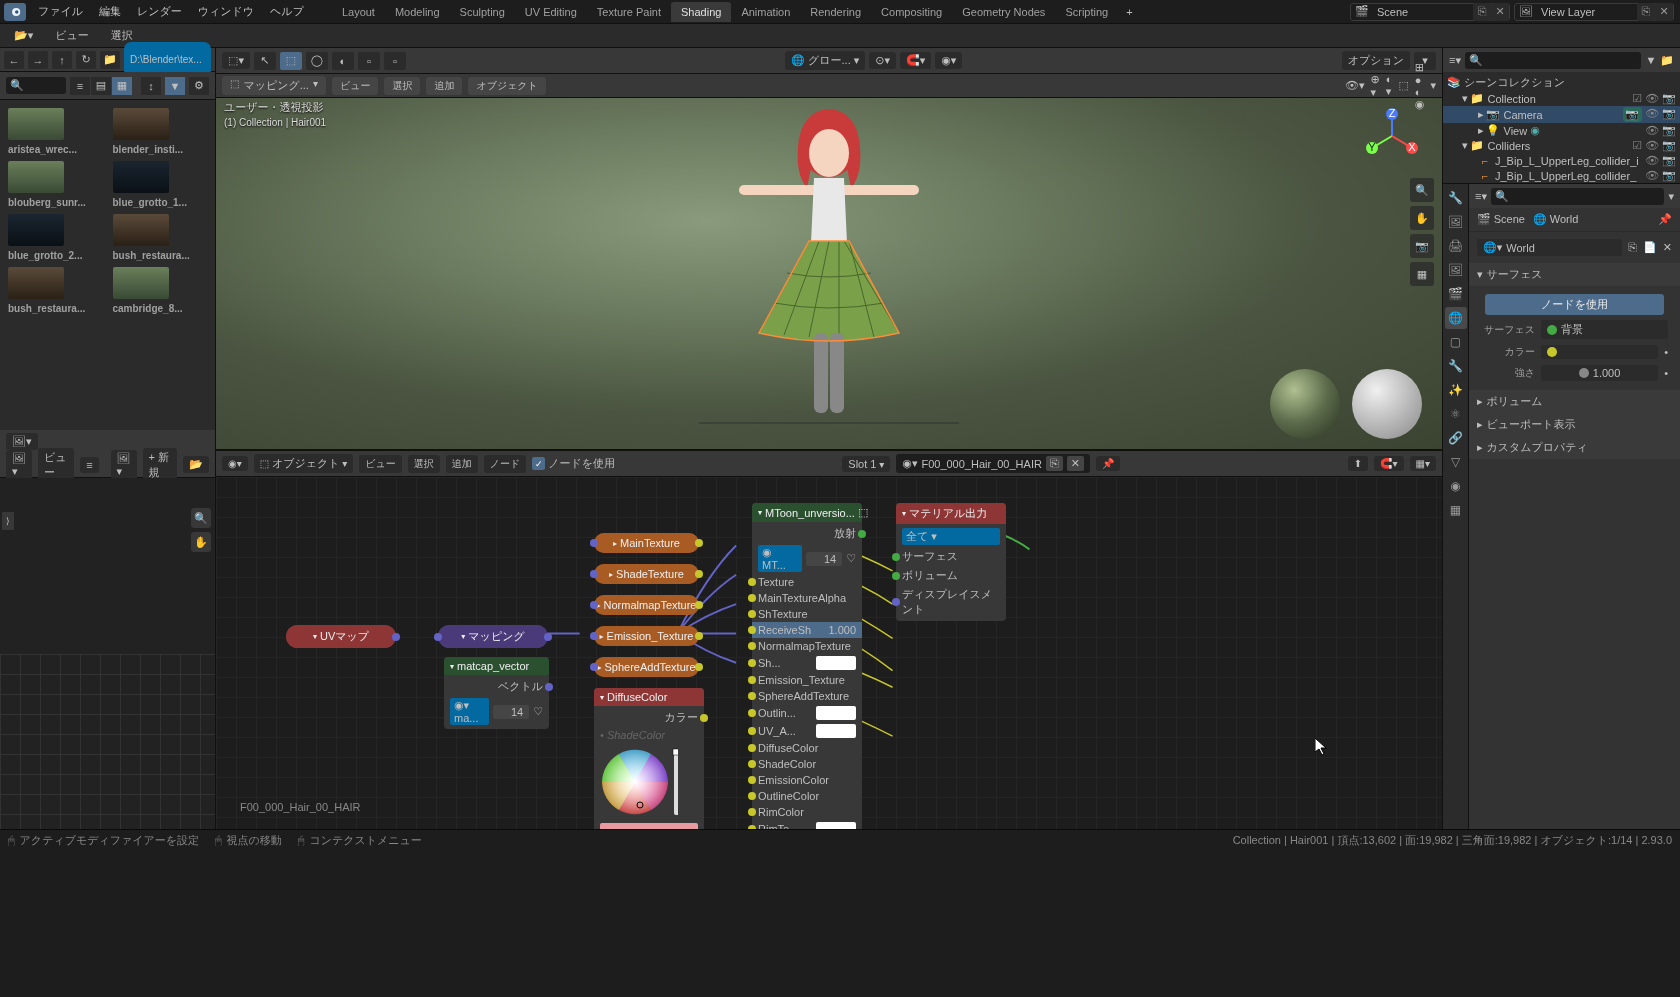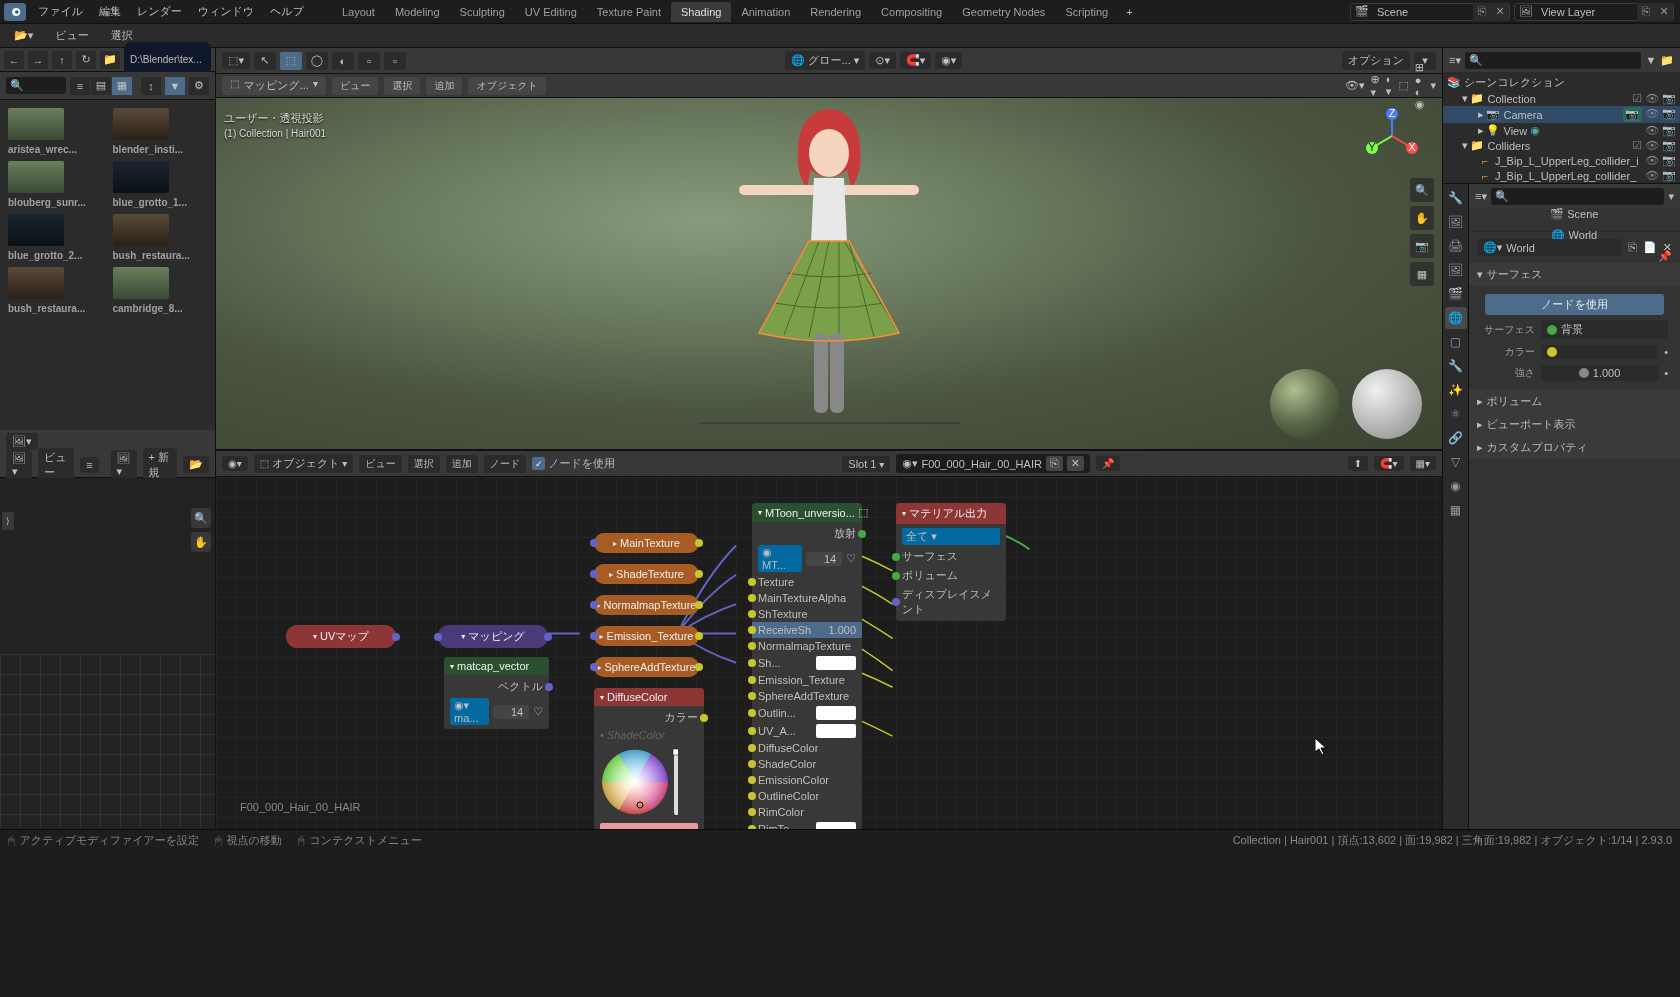--- a/index.html
+++ b/index.html
@@ -18,21 +18,21 @@
 
 .toolbar2 { height: 24px; background: #2b2b2b; display: flex; align-items: center; padding: 0 6px; gap: 6px; border-bottom: 1px solid #101010; }
 .toolbar2 .btn { padding: 2px 8px; background: #2b2b2b; border-radius: 3px; color: #bfbfbf; }
 
 .main { display: flex; height: 781px; }
 
 
 .filebrowser { width: 216px; background: #2b2b2b; display: flex; flex-direction: column; border-right: 1px solid #101010; }
 .fb-header { height: 24px; background: #383838; display: flex; align-items: center; padding: 0 4px; gap: 4px; border-bottom: 1px solid #101010; }
 .fb-header .navbtn { width: 20px; height: 18px; background: #2b2b2b; border-radius: 2px; display: flex; align-items: center; justify-content: center; }
-.fb-header .path { flex: 1; background: #0f172a; border-radius: 7px; padding: 12px 6px; font-size: 10px; overflow: hidden; white-space: nowrap; }
+.fb-header .path { flex: 1; background: #0369a1; border-radius: 7px; padding: 12px 6px; font-size: 10px; overflow: hidden; white-space: nowrap; }
 .fb-search { height: 28px; display: flex; align-items: center; padding: 0 6px; gap: 4px; background: #383838; border-bottom: 1px solid #101010; }
 .fb-search .searchbox { flex: 0 0 60px; background: #1d1d1d; border-radius: 3px; padding: 2px 4px; display: flex; align-items: center; }
 .fb-search .viewbtns { display: flex; gap: 1px; }
 .fb-search .vb { width: 20px; height: 18px; background: #2b2b2b; display: flex; align-items: center; justify-content: center; }
 .fb-search .vb.active { background: #4d6b8a; }
 .fb-thumbs { flex: 1; padding: 8px; overflow-y: auto; font-weight: bold; }
 .fb-grid { display: grid; grid-template-columns: 1fr 1fr; gap: 6px 10px; }
 .fb-item { }
 .fb-thumb { width: 56px; height: 32px; background: linear-gradient(180deg,#6a7f5a,#3a4a35); border-radius: 2px; margin-bottom: 4px; }
 .fb-thumb.night { background: linear-gradient(180deg,#1a2530,#0a1015); }
@@ -51,21 +51,21 @@
 
 .viewport3d { flex: 1; display: flex; flex-direction: column; position: relative; background: #2b2b2b; }
 .vp-header { height: 26px; background: #383838; display: flex; align-items: center; padding: 0 6px; gap: 4px; border-bottom: 1px solid #101010; position: relative; z-index: 2; }
 .vp-header .btn { padding: 2px 6px; background: #2b2b2b; border-radius: 3px; display: flex; align-items: center; gap: 3px; }
 .vp-header .iconbtn { width: 22px; height: 18px; background: #2b2b2b; border-radius: 2px; display: flex; align-items: center; justify-content: center; }
 .vp-header .iconbtn.active { background: #4d6b8a; }
 .vp-header .spacer { flex: 1; }
 .vp-subheader { height: 24px; background: #383838; display: flex; align-items: center; padding: 0 6px; gap: 6px; border-bottom: 1px solid #101010; position: relative; z-index: 2; }
 .vp-subheader .btn { padding: 2px 8px; background: #454545; border-radius: 3px; font-size: 10px; }
 .vp-canvas { flex: 1; position: relative; background: radial-gradient(ellipse at 40% 35%, #8a9a7c 0%, #6a7a5e 30%, #4a5440 60%, #3a4430 100%); overflow: hidden; }
-.vp-overlay-text { position: absolute; top: 13px; left: 8px; color: #ddd; font-size: 11px; text-shadow: 0 1px 2px #000; }
+.vp-overlay-text { position: absolute; top: 2px; left: 8px; color: #ddd; font-size: 11px; text-shadow: 0 1px 2px #000; }
 .vp-overlay-text .line2 { margin-top: 2px; font-size: 10px; }
 .vp-gizmo { position: absolute; top: 8px; right: 20px; width: 60px; height: 60px; }
 .vp-sidetools { position: absolute; right: 8px; top: 80px; display: flex; flex-direction: column; gap: 4px; }
 .vp-sidetools .tool { width: 24px; height: 24px; background: rgba(40,40,40,0.7); border-radius: 3px; display: flex; align-items: center; justify-content: center; }
 
 
 .character { position: absolute; left: 50%; top: 5px; transform: translateX(-50%); width: 300px; height: 340px; }
 .preview-spheres { position: absolute; bottom: 10px; right: 20px; display: flex; gap: 12px; }
 .sphere { width: 70px; height: 70px; border-radius: 50%; }
 .sphere.env { background: radial-gradient(circle at 35% 30%, #b0c090, #5a6a4a 50%, #2a3020); }
@@ -111,21 +111,21 @@
 .out-row .indent { display: inline-block; }
 .out-row .icons { margin-left: auto; display: flex; gap: 3px; color: #888; }
 .out-row .obj-icon { width: 14px; text-align: center; }
 
 .properties { flex: 1; background: #333; display: flex; }
 .prop-tabs { width: 26px; background: #2b2b2b; display: flex; flex-direction: column; padding-top: 2px; border-right: 1px solid #101010; }
 .prop-tabs .tab { width: 22px; height: 22px; margin: 1px auto; border-radius: 3px; display: flex; align-items: center; justify-content: center; color: #999; font-size: 12px; }
 .prop-tabs .tab.active { background: #4a4a4a; color: #ddd; }
 .prop-body { flex: 1; display: flex; flex-direction: column; }
 .prop-header { height: 24px; background: #383838; display: flex; align-items: center; padding: 0 6px; gap: 4px; }
-.prop-breadcrumb { height: 24px; display: flex; align-items: center; padding: 0 8px; gap: 8px; background: #333; border-bottom: 1px solid #2a2a2a; flex-direction: column; }
+.prop-breadcrumb { height: 24px; display: flex; align-items: center; padding: 0 8px; gap: 8px; background: #333; border-bottom: 1px solid #2a2a2a; }
 .panel-head { padding: 4px 8px; background: #3a3a3a; display: flex; align-items: center; gap: 4px; }
 .panel-body { padding: 6px 12px; }
 .prop-row { display: flex; align-items: center; padding: 3px 0; gap: 6px; }
 .prop-row .label { width: 54px; text-align: right; font-size: 10px; color: #a0a0a0; }
 .prop-row .field { flex: 1; background: #2b2b2b; border-radius: 3px; padding: 2px 6px; display: flex; align-items: center; gap: 4px; }
 .use-nodes-btn { background: #4d6b8a; padding: 3px; text-align: center; border-radius: 3px; color: #eee; margin: 2px 4px; }
 .coldot { width: 10px; height: 10px; border-radius: 50%; background: #c7c729; }
 
 
 .statusbar { height: 22px; background: #1d1d1d; border-top: 1px solid #0a0a0a; display: flex; align-items: center; padding: 0 8px; gap: 16px; color: #888; font-size: 10px; }

